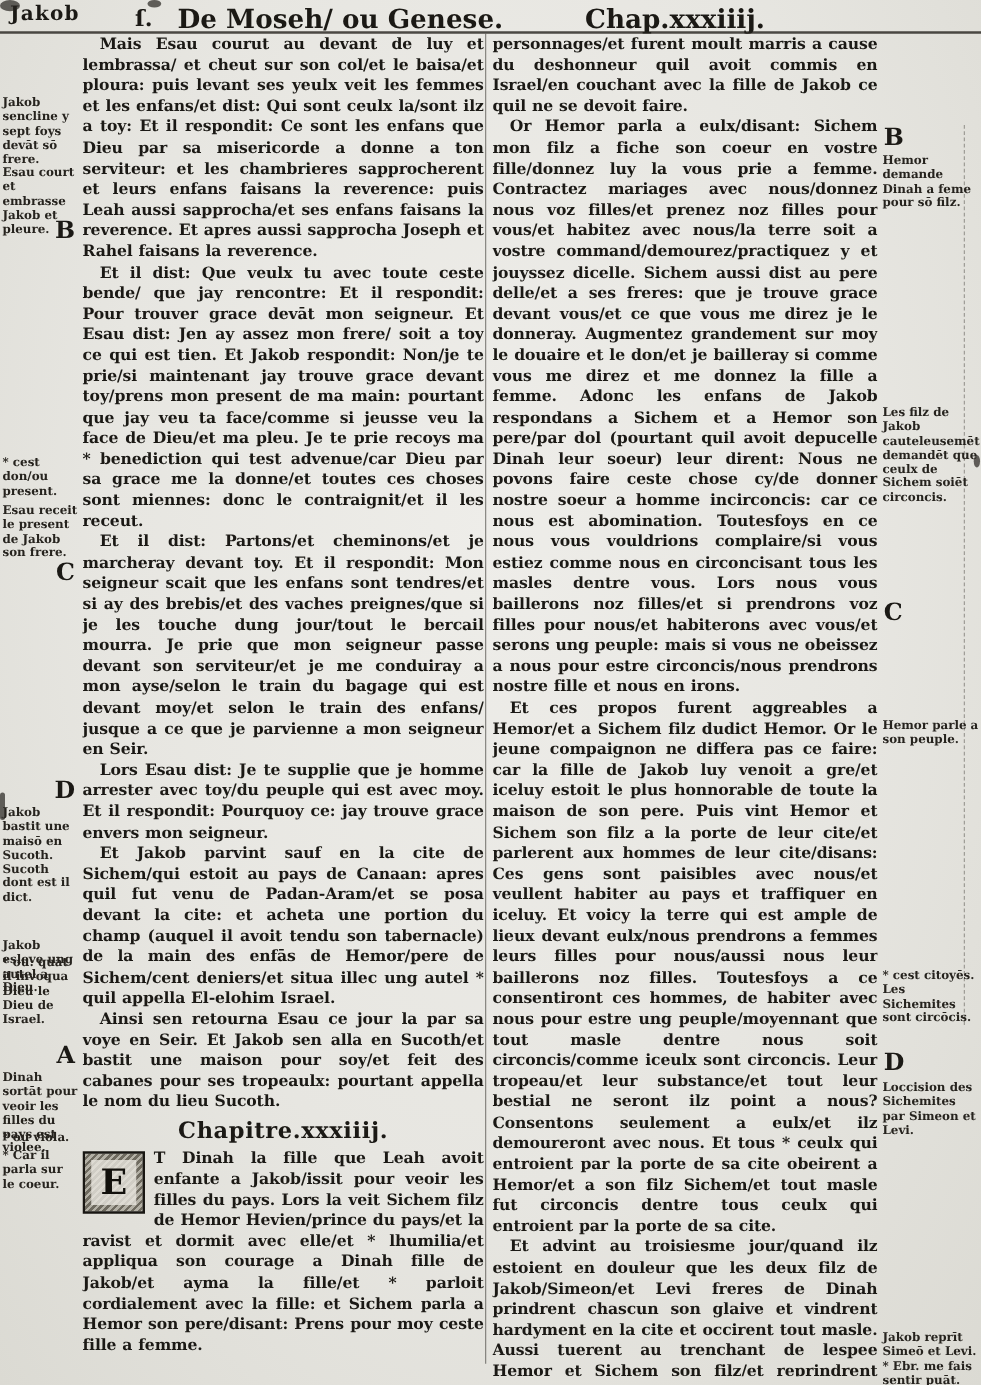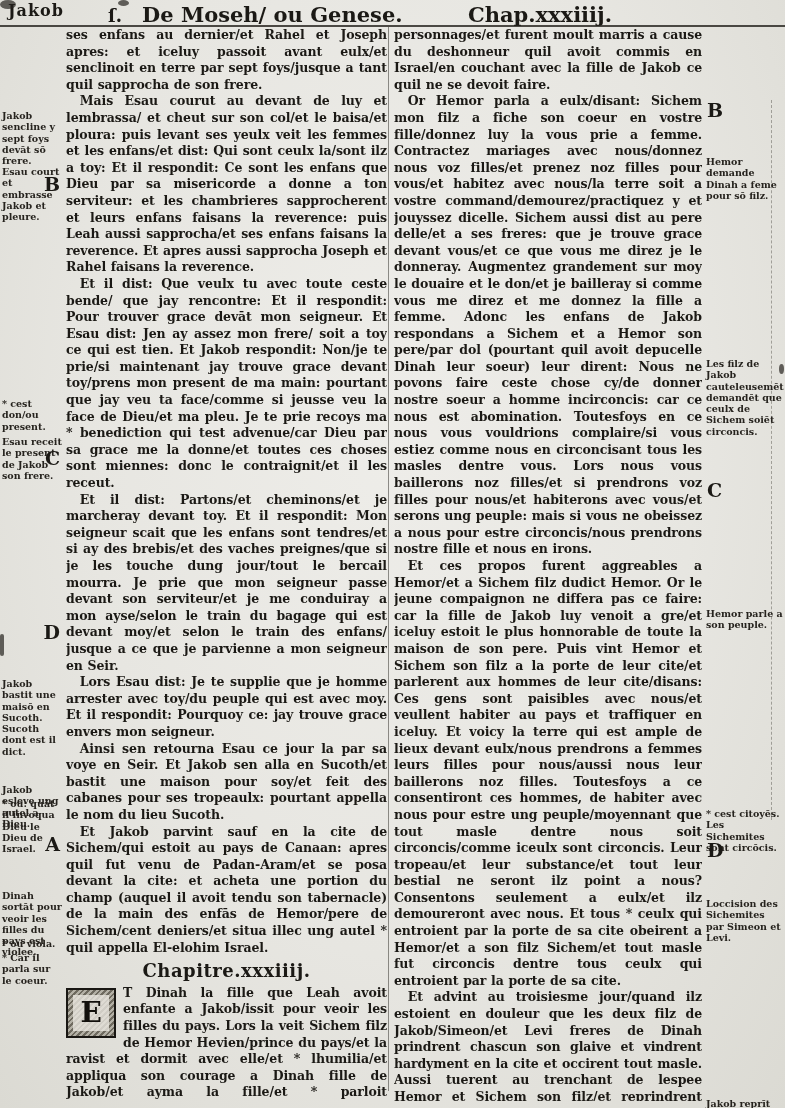--- a/index.html
+++ b/index.html
@@ -37,21 +37,21 @@
              background: repeating-linear-gradient(135deg,#b3b0a5 0 2px,#6e6a5f 2px 4px);
              display:flex; align-items:center; justify-content:center; }
   .dropcap span { font-size:28px; font-weight:700; color:#12100c;
                   background:rgba(232,230,222,.8); padding:0 7px; line-height:36px; }
 
   
   .margin { position:absolute; top:27px; height:1078px; }
   .margin-left  { left:2px;   width:61px; }
   .margin-right { left:706px; width:78px; }
   .mnote  { position:absolute; left:0; width:100%; font-size:9.5px; line-height:11.3px;
-            font-weight:700; color:#26231e;margin-top:33px; }
+            font-weight:700; color:#26231e; }
   .mletter { position:absolute; font-size:19px; font-weight:700; color:#1b1915; }
   .margin-left  .mletter { right:3px; }
   .margin-right .mletter { left:1px; }
 
   
   .spot { position:absolute; background:#26241f; opacity:.7; border-radius:50%; }
 </style>
 </head>
 <body>
 
@@ -76,27 +76,26 @@
     <div class="mnote" style="top:618px">Jakob bastit une maisō en Sucoth. Sucoth dont est il dict.</div>
     <div class="mnote" style="top:724px">Jakob esleve ung autel a Dieu.</div>
     <div class="mnote" style="top:738px">* ou: quāt il invoqua Dieu le Dieu de Israel.</div>
     <div class="mletter" style="top:806px">A</div>
     <div class="mnote" style="top:830px">Dinah sortāt pour veoir les filles du pays est violee.</div>
     <div class="mnote" style="top:878px">* ou viola.</div>
     <div class="mnote" style="top:892px">* Car il parla sur le coeur.</div>
   </div>
 
   <div class="col left-col">
-    <p class="noindent">ses enfans au dernier/et Rahel et Joseph apres: et iceluy passoit avant eulx/et senclinoit en terre par sept foys/jusque a tant quil sapprocha de son frere.</p>
     <p>Mais Esau courut au devant de luy et lembrassa/ et cheut sur son col/et le baisa/et ploura: puis levant ses yeulx veit les femmes et les enfans/et dist: Qui sont ceulx la/sont ilz a toy: Et il respondit: Ce sont les enfans que Dieu par sa misericorde a donne a ton serviteur: et les chambrieres sapprocherent et leurs enfans faisans la reverence: puis Leah aussi sapprocha/et ses enfans faisans la reverence. Et apres aussi sapprocha Joseph et Rahel faisans la reverence.</p>
     <p>Et il dist: Que veulx tu avec toute ceste bende/ que jay rencontre: Et il respondit: Pour trouver grace devāt mon seigneur. Et Esau dist: Jen ay assez mon frere/ soit a toy ce qui est tien. Et Jakob respondit: Non/je te prie/si maintenant jay trouve grace devant toy/prens mon present de ma main: pourtant que jay veu ta face/comme si jeusse veu la face de Dieu/et ma pleu. Je te prie recoys ma * benediction qui test advenue/car Dieu par sa grace me la donne/et toutes ces choses sont miennes: donc le contraignit/et il les receut.</p>
     <p>Et il dist: Partons/et cheminons/et je marcheray devant toy. Et il respondit: Mon seigneur scait que les enfans sont tendres/et si ay des brebis/et des vaches preignes/que si je les touche dung jour/tout le bercail mourra. Je prie que mon seigneur passe devant son serviteur/et je me conduiray a mon ayse/selon le train du bagage qui est devant moy/et selon le train des enfans/ jusque a ce que je parvienne a mon seigneur en Seir.</p>
     <p>Lors Esau dist: Je te supplie que je homme arrester avec toy/du peuple qui est avec moy. Et il respondit: Pourquoy ce: jay trouve grace envers mon seigneur.</p>
+    <p>Et Jakob parvint sauf en la cite de Sichem/qui estoit au pays de Canaan: apres quil fut venu de Padan-Aram/et se posa devant la cite: et acheta une portion du champ (auquel il avoit tendu son tabernacle) de la main des enfās de Hemor/pere de Sichem/cent deniers/et situa illec ung autel * quil appella El-elohim Israel.</p>
     <p>Ainsi sen retourna Esau ce jour la par sa voye en Seir. Et Jakob sen alla en Sucoth/et bastit une maison pour soy/et feit des cabanes pour ses tropeaulx: pourtant appella le nom du lieu Sucoth.</p>
-    <p>Et Jakob parvint sauf en la cite de Sichem/qui estoit au pays de Canaan: apres quil fut venu de Padan-Aram/et se posa devant la cite: et acheta une portion du champ (auquel il avoit tendu son tabernacle) de la main des enfās de Hemor/pere de Sichem/cent deniers/et situa illec ung autel * quil appella El-elohim Israel.</p>
     <div class="chapter-heading">Chapitre.xxxiiij.</div>
     <div>
       <div class="dropcap">
         <span>E</span>
       </div>
       <p class="noindent">T Dinah la fille que Leah avoit enfante a Jakob/issit pour veoir les filles du pays. Lors la veit Sichem filz de Hemor Hevien/prince du pays/et la ravist et dormit avec elle/et * lhumilia/et appliqua son courage a Dinah fille de Jakob/et ayma la fille/et * parloit cordialement avec la fille: et Sichem parla a Hemor son pere/disant: Prens pour moy ceste fille a femme.</p>
     </div>
 
   </div>
 

